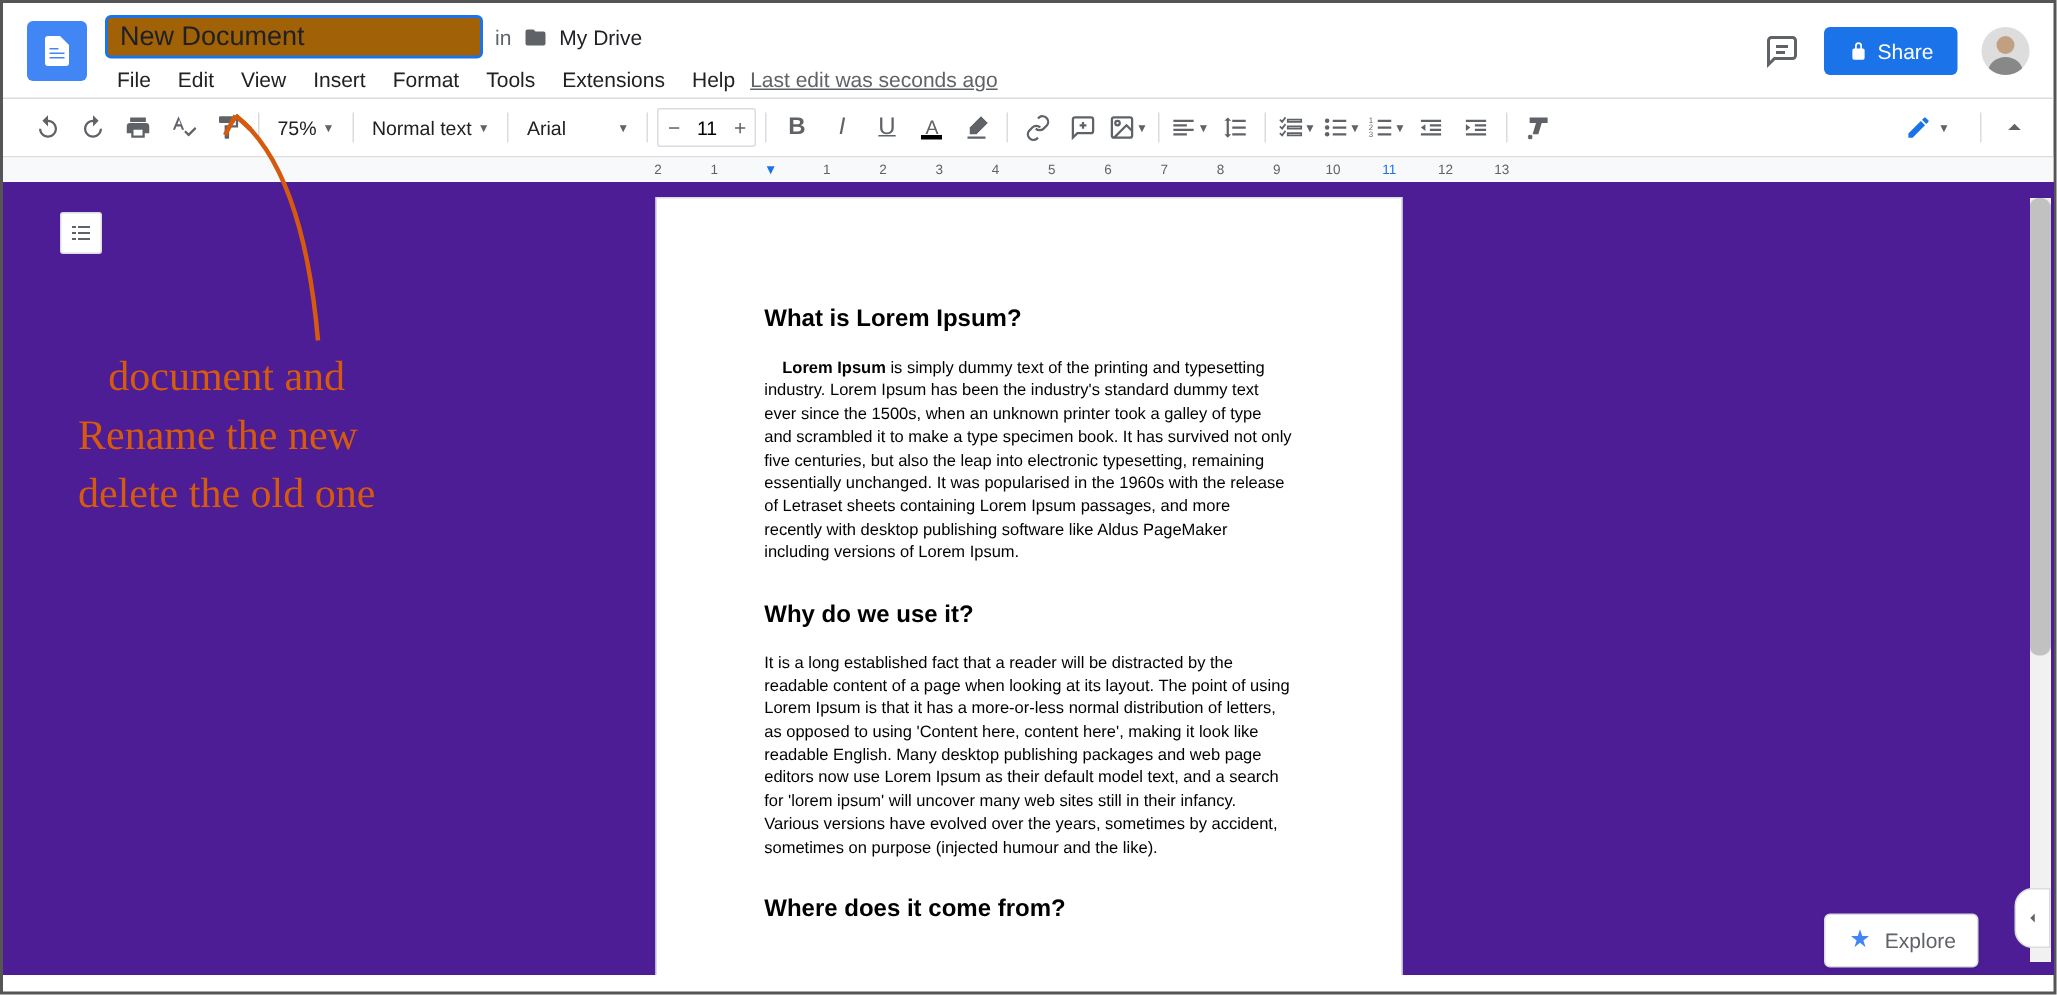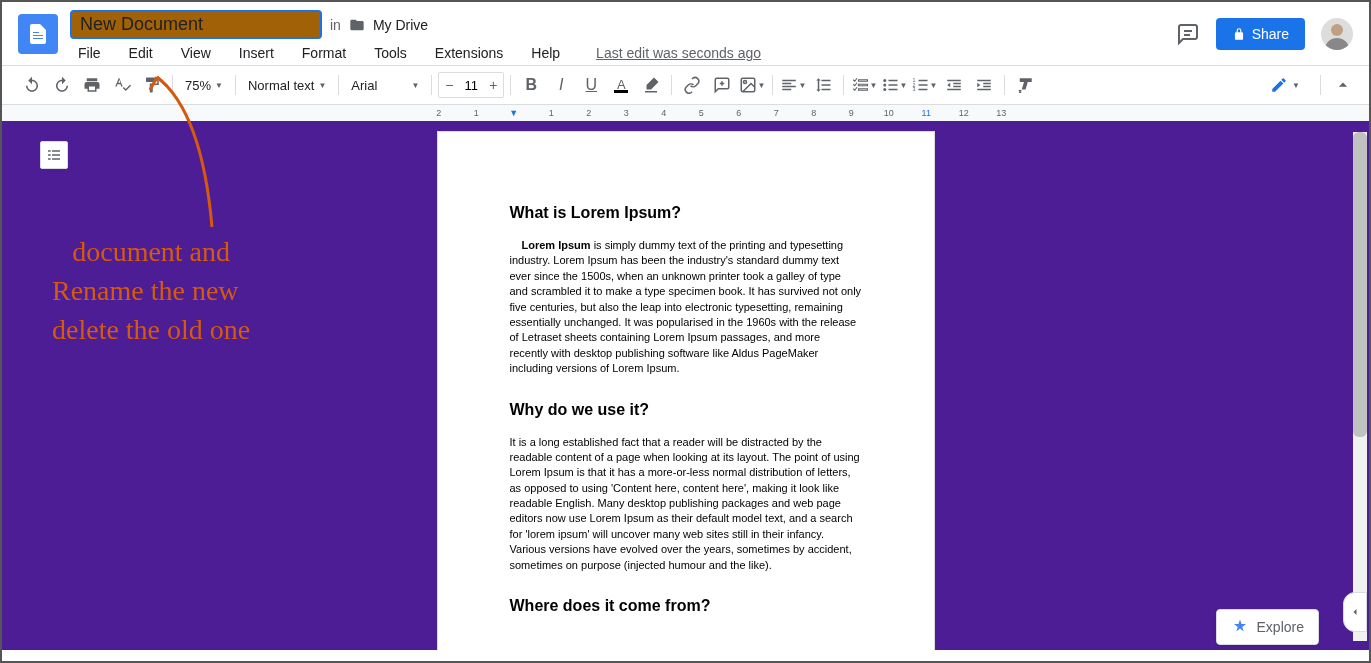--- a/index.html
+++ b/index.html
@@ -6,23 +6,23 @@
 body { font-family: Arial, sans-serif; background: #fff; width: 1371px; height: 663px; overflow: hidden; position: relative; border: 2px solid #555; }
 .header { display: flex; align-items: flex-start; padding: 8px 16px 0; }
 .logo { width: 40px; height: 40px; background: #4285f4; border-radius: 4px; display: flex; align-items: center; justify-content: center; margin-right: 12px; margin-top: 4px; }
 .logo svg { width: 24px; height: 24px; }
 .title-area { flex: 1; }
 .title-row { display: flex; align-items: center; gap: 8px; margin-bottom: 2px; }
 .doc-title { font-size: 18px; color: #202124; border: 2px solid #1a73e8; border-radius: 4px; padding: 2px 8px; outline: none; background: #a16207; }
 .in-text { color: #5f6368; font-size: 14px; }
 .folder-icon { width: 16px; height: 16px; fill: #5f6368; }
 .drive-link { color: #202124; font-size: 14px; }
-.menu-row { display: flex; align-items: center; gap: 12px; }
+.menu-row { display: flex; align-items: center; gap: 2px; }
 .menu-item { padding: 4px 8px; font-size: 14px; color: #202124; cursor: pointer; border-radius: 4px; }
-.last-edit { color: #5f6368; font-size: 14px; text-decoration: underline; margin-left: 16px; cursor: pointer; }
+.last-edit { color: #5f6368; font-size: 14px; text-decoration: underline; cursor: pointer; }
 .header-right { display: flex; align-items: center; gap: 16px; margin-top: 8px; }
 .comments-icon { width: 24px; height: 24px; cursor: pointer; }
 .share-btn { background: #1a73e8; color: #fff; border: none; border-radius: 4px; padding: 8px 16px; font-size: 14px; font-weight: 500; cursor: pointer; display: flex; align-items: center; gap: 6px; }
 .avatar { width: 32px; height: 32px; border-radius: 50%; background: #ddd; overflow: hidden; cursor: pointer; }
 .toolbar { border-top: 1px solid #dadce0; border-bottom: 1px solid #dadce0; display: flex; align-items: center; padding: 16px 16px; gap: 2px; height: 40px; }
 .tb-btn { width: 28px; height: 28px; display: flex; align-items: center; justify-content: center; cursor: pointer; border-radius: 2px; color: #5f6368; }
 .tb-sep { width: 1px; height: 20px; background: #dadce0; margin: 0 4px; }
 .tb-select { display: flex; align-items: center; padding: 2px 6px; font-size: 13px; color: #202124; cursor: pointer; gap: 4px; }
 .font-size-box { display: flex; align-items: center; border: 1px solid #dadce0; border-radius: 2px; }
 .fs-btn { width: 20px; height: 24px; display: flex; align-items: center; justify-content: center; cursor: pointer; font-size: 14px; color: #5f6368; }

